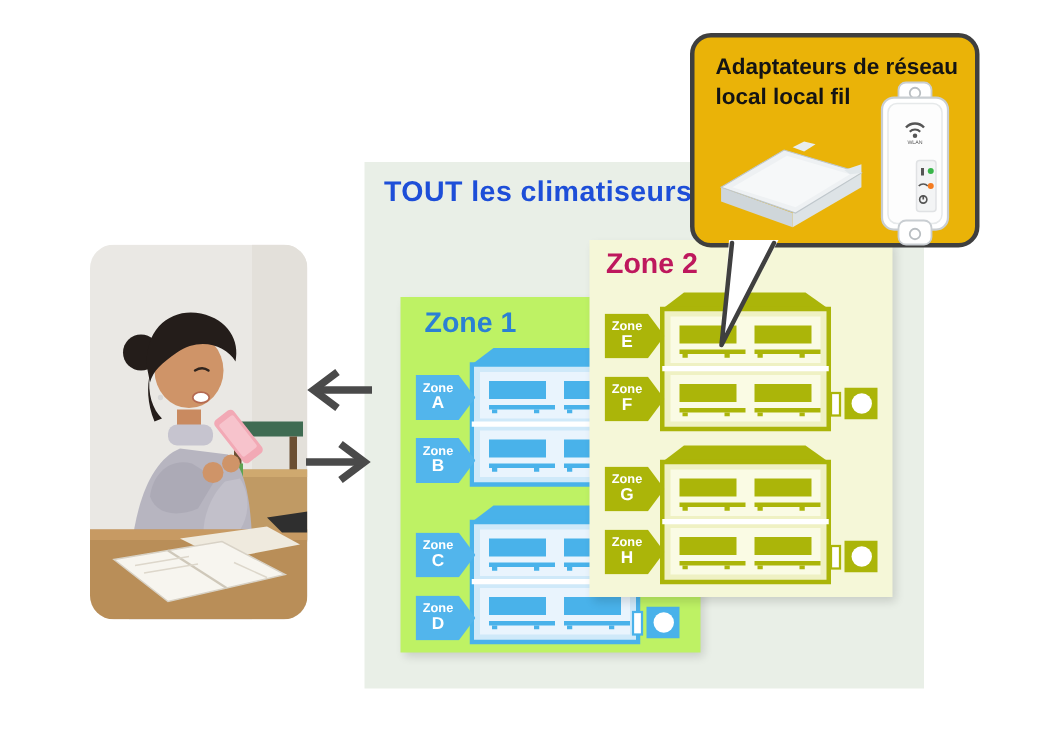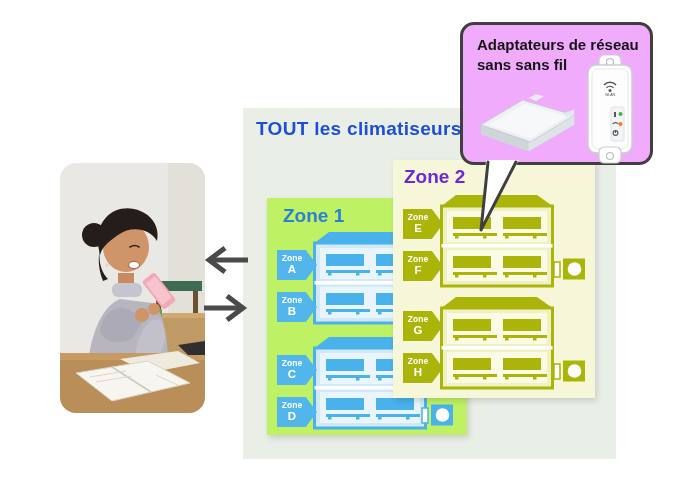--- a/index.html
+++ b/index.html
@@ -23,34 +23,34 @@
                color:#1d4ed8;letter-spacing:.3px;white-space:nowrap;}
 
   
   .zone-panel{position:absolute;box-shadow:2px 3px 6px rgba(0,0,0,.14);}
   .zone1-panel{left:267px;top:198px;width:200px;height:237px;background:#bef264;z-index:2;
                --main:#49b2ea;--body:#cfe9f9;--inner:#e9f4fd;--tag:#52b5ec;}
   .zone2-panel{left:393px;top:160px;width:202px;height:238px;background:#f5f7d8;z-index:3;
                --main:#abb509;--body:#eff1c3;--inner:#fafbe4;--tag:#abb509;}
   .zone-title{position:absolute;font-size:19px;font-weight:bold;white-space:nowrap;}
   .zone1-panel .zone-title{left:16px;top:7px;color:#2b80d4;}
-  .zone2-panel .zone-title{left:11px;top:6px;color:#6d28d9;}
+  .zone2-panel .zone-title{left:11px;top:6px;color:#be185d;}
 
   .ac-stack{position:absolute;width:114px;height:94px;}
   .adapter-unit{position:absolute;width:34px;height:24px;}
 
   .tag{position:absolute;left:10px;width:40px;height:30px;background:var(--tag);
        clip-path:polygon(0 0,72% 0,100% 50%,72% 100%,0 100%);
        color:#fff;display:flex;flex-direction:column;align-items:center;justify-content:center;
        padding-right:10px;box-sizing:border-box;font-weight:bold;line-height:1.15;text-align:right;}
   .tag-word{font-size:8.5px;}
   .tag-letter{font-size:11.5px;}
 
   
-  .callout{position:absolute;left:460px;top:22px;width:193px;height:143px;background:#f0abfc;
+  .callout{position:absolute;left:460px;top:22px;width:193px;height:143px;background:#eab308;
            border:3px solid #3f3f3f;border-radius:14px;box-sizing:border-box;z-index:20;}
   .callout-text{position:absolute;left:14px;top:10px;font-size:15px;font-weight:bold;
                 color:#141414;line-height:20px;white-space:nowrap;}
   .flat-adapter{position:absolute;left:12px;top:60px;}
   .wall-adapter{position:absolute;left:119px;top:28px;}
   .callout-tail{position:absolute;left:470px;top:155px;z-index:21;}
 </style>
 </head>
 <body>
 
@@ -204,21 +204,21 @@
     </div>
     <div class="tag" style="top:193px">
       <span class="tag-word">Zone</span>
       <span class="tag-letter">H</span>
     </div>
   </div>
 
   <div class="callout">
     <div class="callout-text">
       <div>Adaptateurs de réseau</div>
-      <div>sans sans fil</div>
+      <div>local local fil</div>
     </div>
     <svg class="flat-adapter" width="105" height="72" viewBox="0 0 110 72">
       <polygon points="6,40 56,58 56,68 6,50" fill="#cfd6da"></polygon>
       <polygon points="56,58 104,30 104,40 56,68" fill="#dde3e6"></polygon>
       <polygon points="6,40 50,14 104,30 58,58" fill="#eef1f3" stroke="#bfc7cc" stroke-width="0.8"></polygon>
       <polygon points="14,40 52,18 96,31 58,54" fill="#f6f8f9"></polygon>
       <polygon points="56,12 64,8 72,10 64,15" fill="#e8edef"></polygon>
       <polygon points="96,31 104,30 104,24 92,28" fill="#e1e7ea"></polygon>
     </svg>
     <svg class="wall-adapter" width="56" height="112" viewBox="0 0 56 112">

